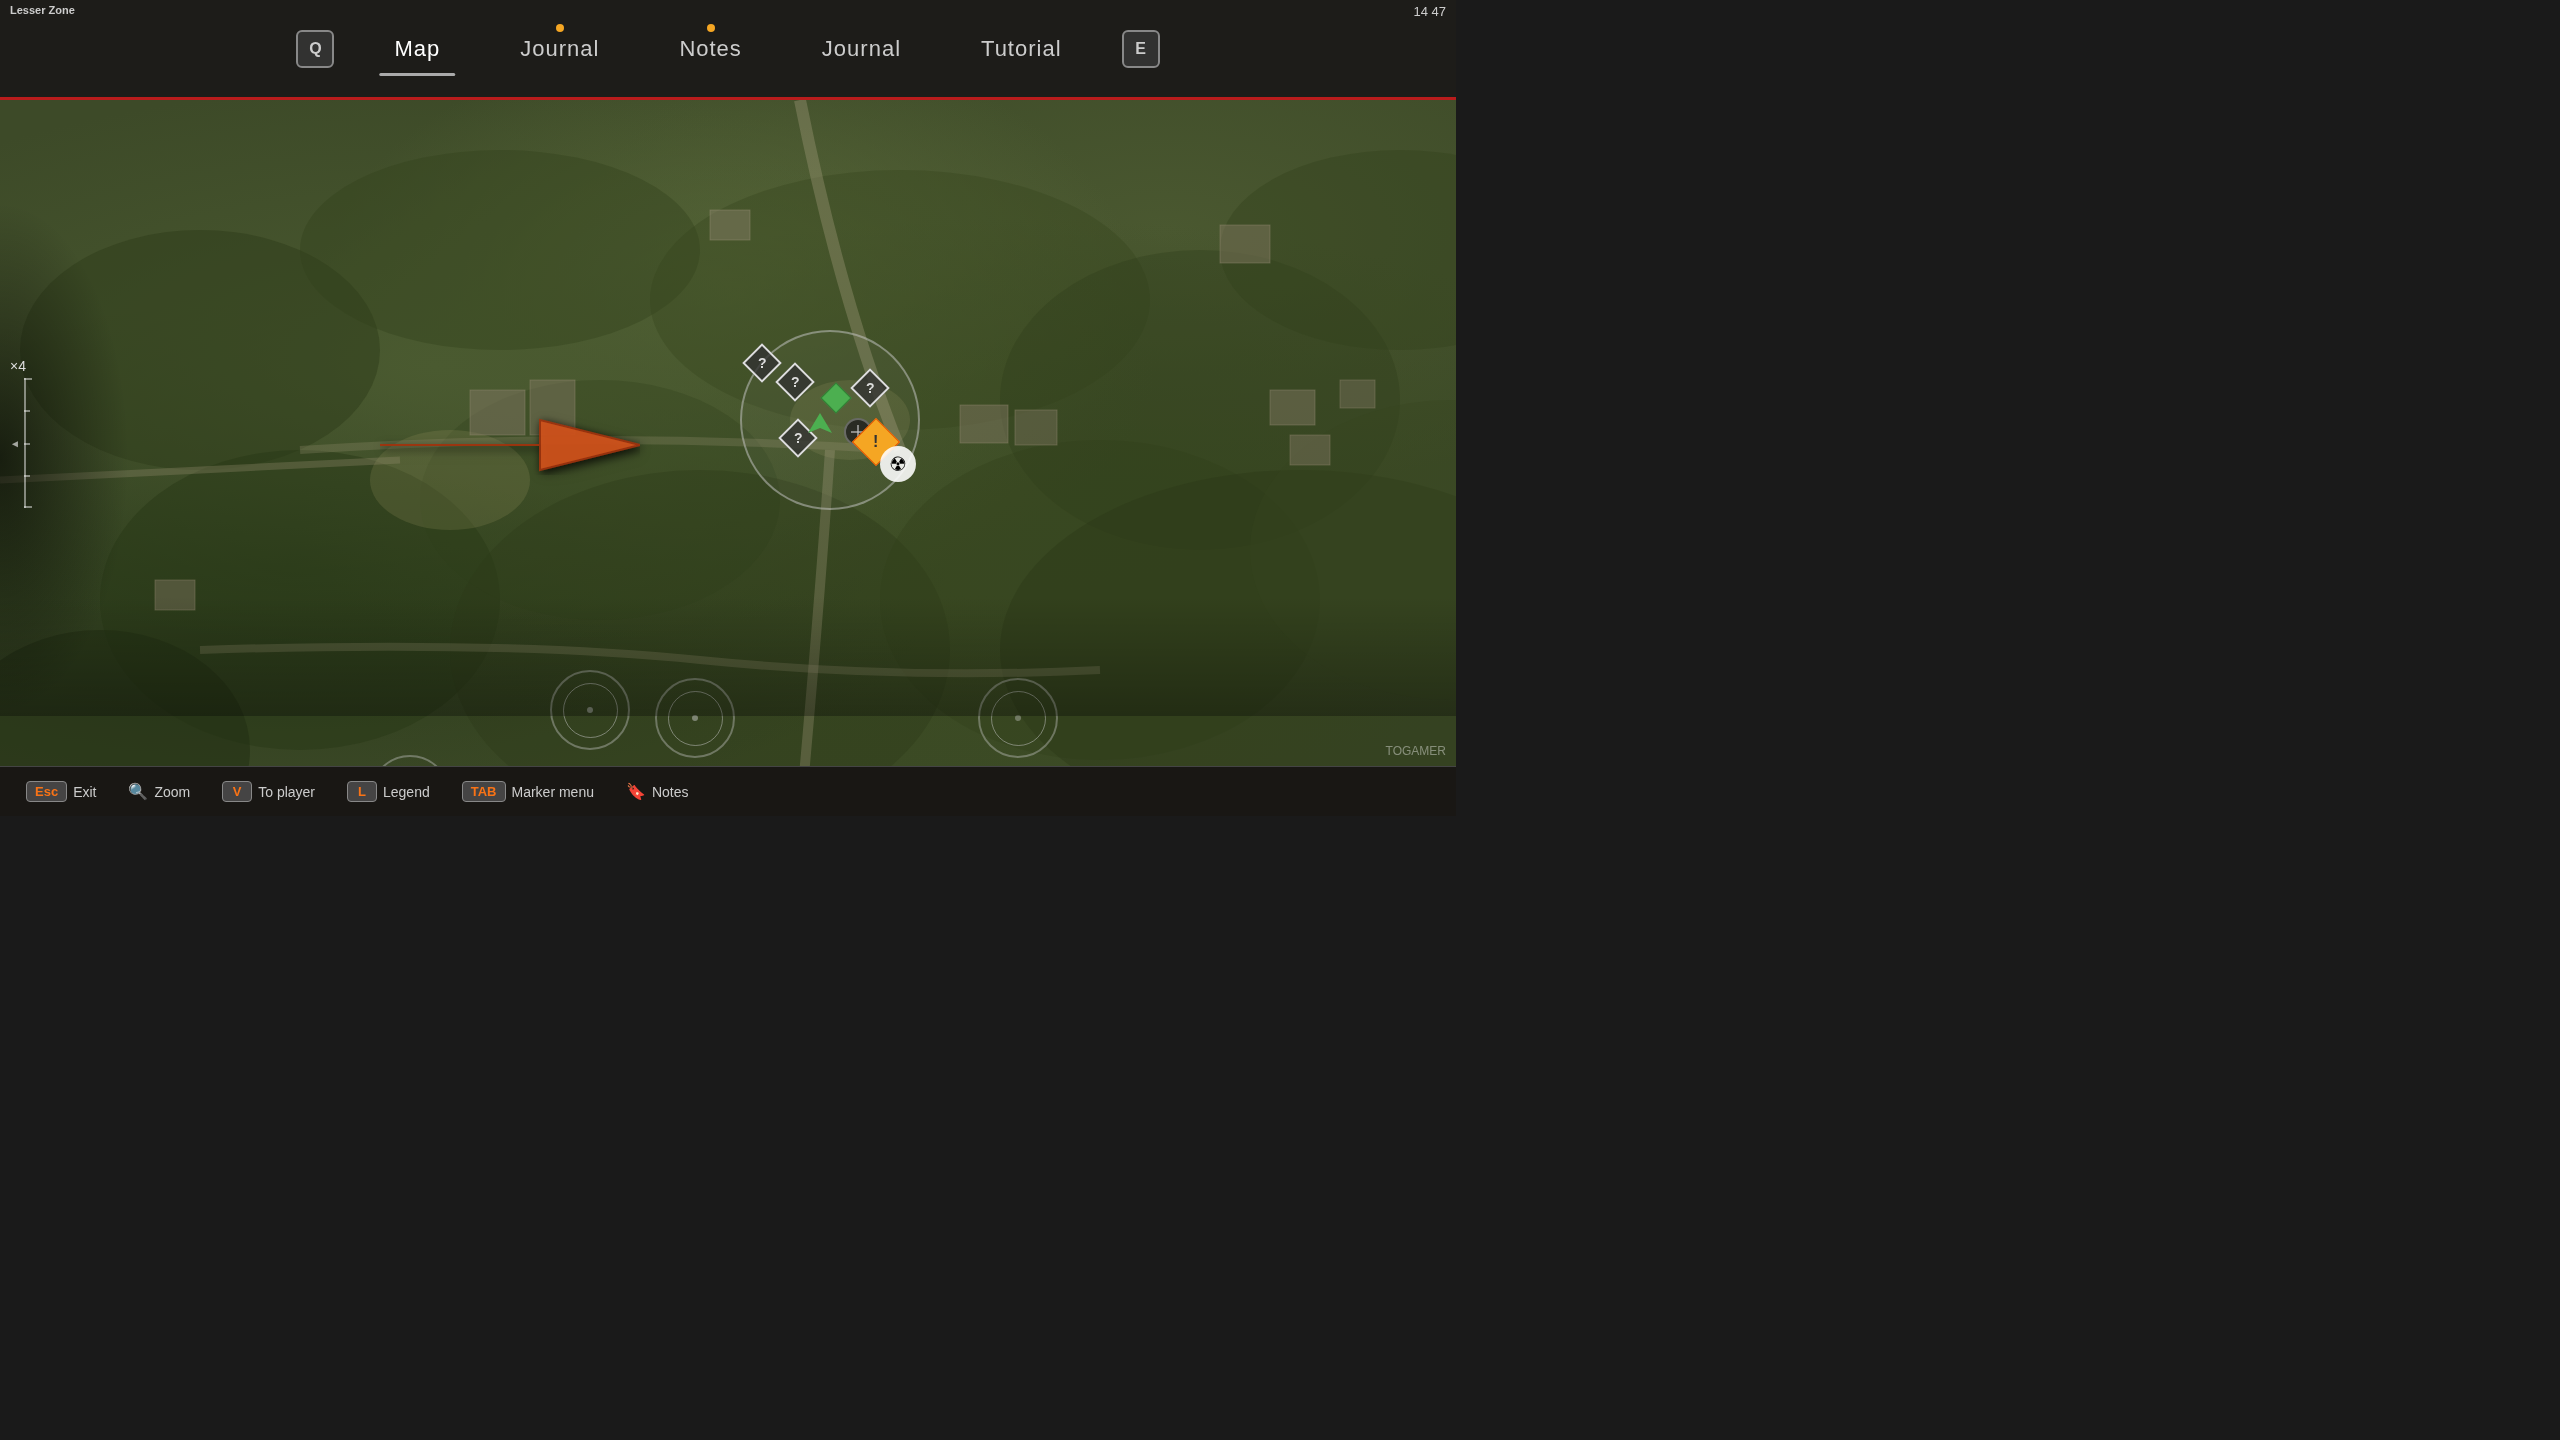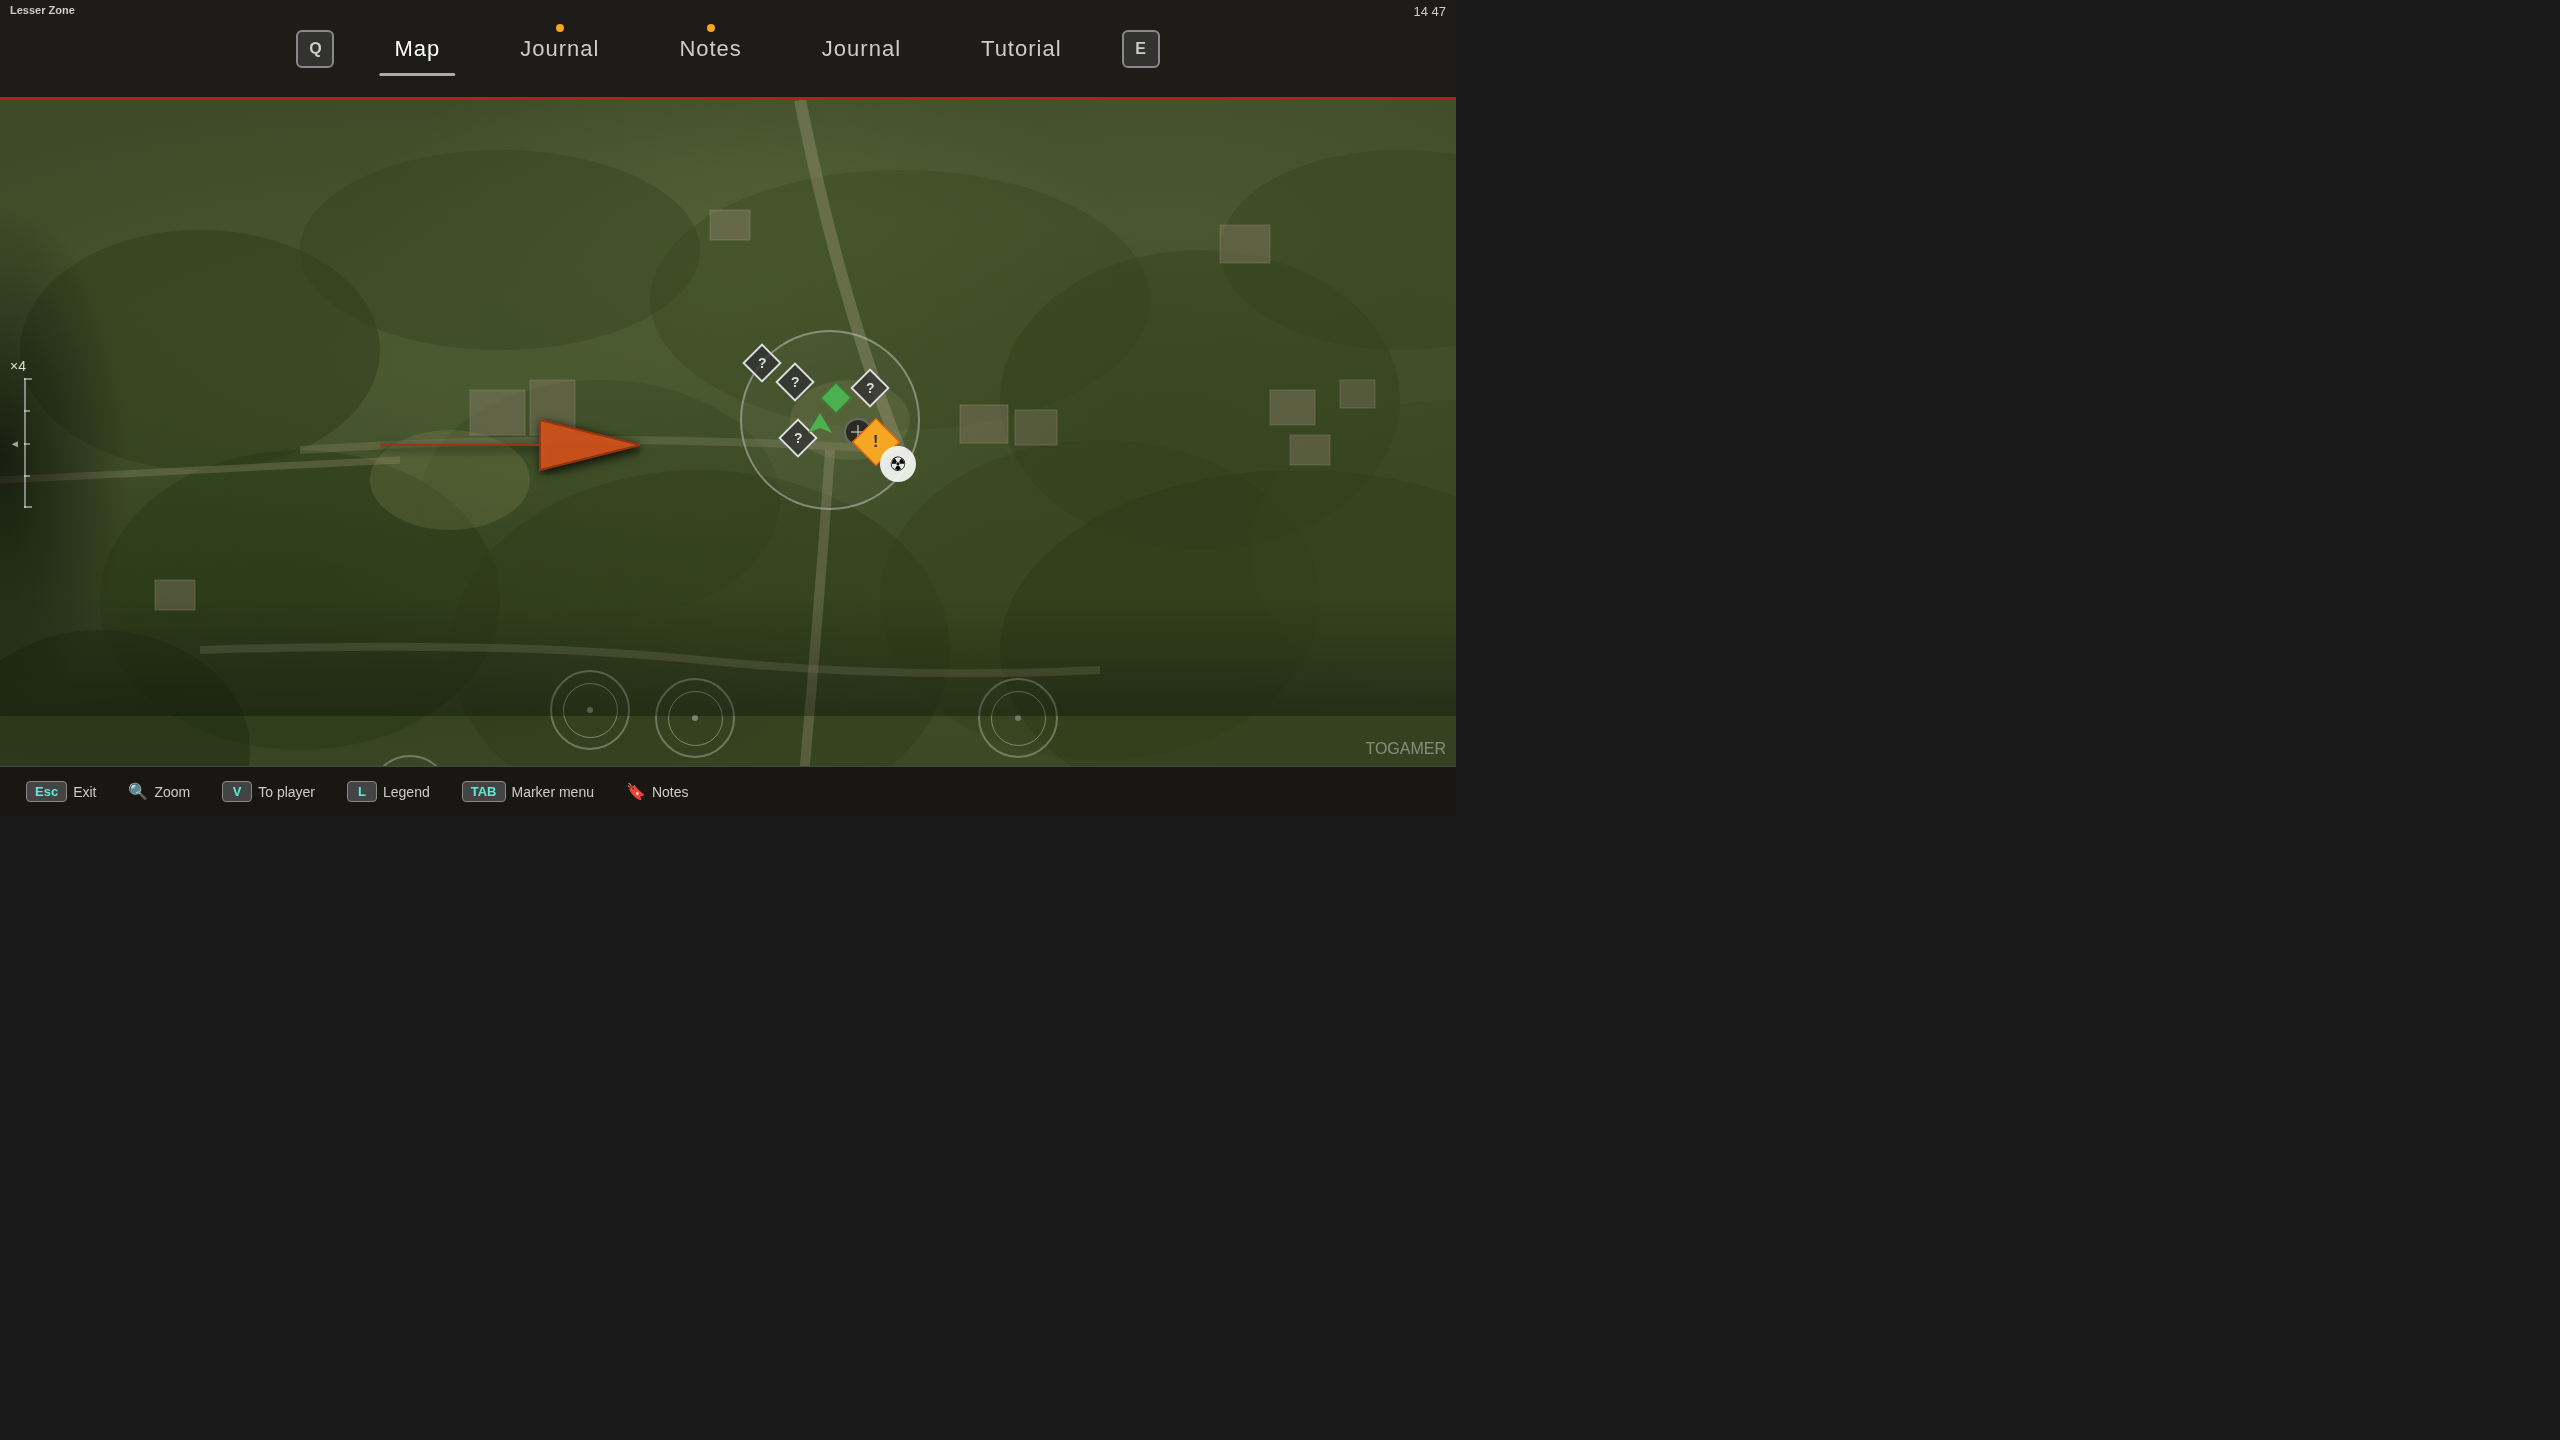--- a/index.html
+++ b/index.html
@@ -202,36 +202,36 @@
       font-size: 14px;
     }
 
     .bottom-key {
       background: rgba(80,80,80,0.8);
       border: 1px solid #888;
       border-radius: 4px;
       padding: 2px 8px;
       font-size: 13px;
       font-weight: bold;
-      color: #5eead4;
+      color: #f97316;
       min-width: 30px;
       text-align: center;
     }
 
     .bottom-icon {
       font-size: 16px;
     }
 
     
     #watermark {
       position: absolute;
       bottom: 58px;
       right: 10px;
       color: rgba(255,255,255,0.4);
-      font-size: 16px;
+      font-size: 12px;
       z-index: 200;
     }
 
     
     .left-shadow {
       position: absolute;
       left: 0;
       top: 100px;
       width: 130px;
       bottom: 50px;

